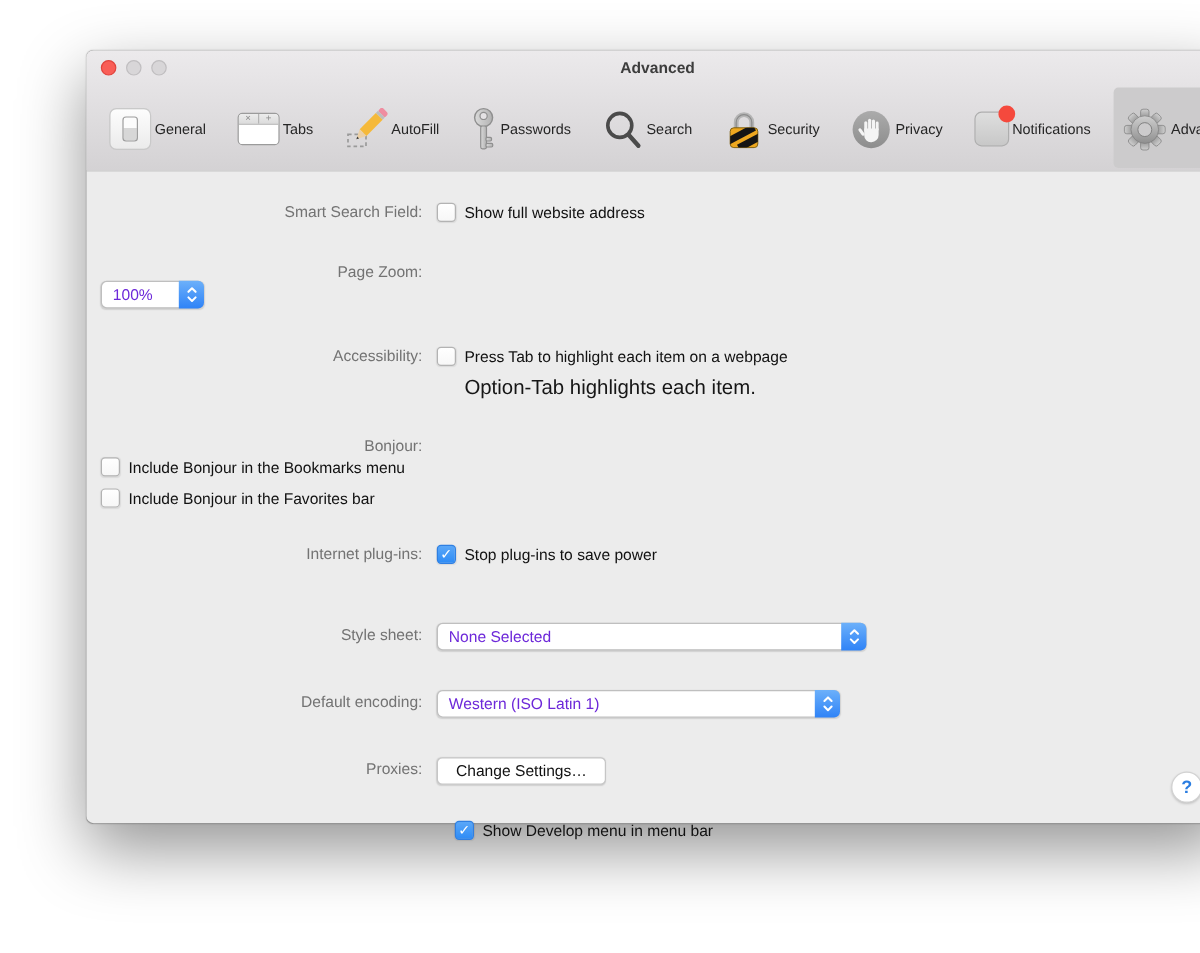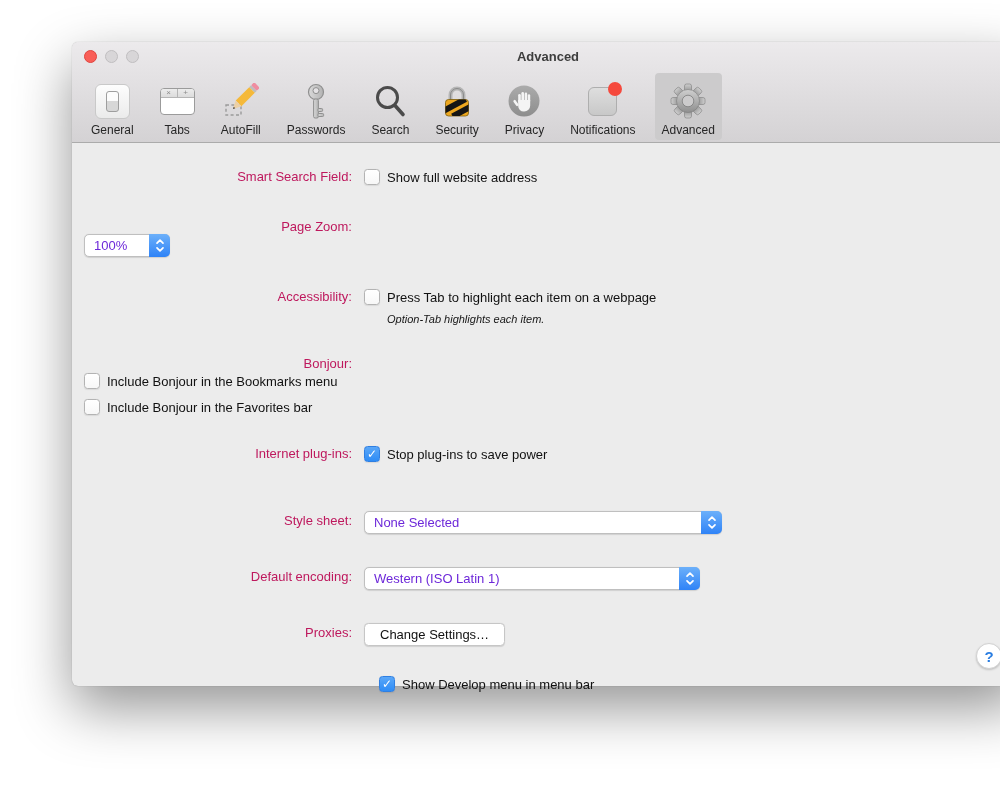--- a/index.html
+++ b/index.html
@@ -18,21 +18,21 @@
     height:101px; position:relative;
   }
   .titlebar{ height:28px; position:relative; }
   .traffic{ position:absolute; left:12px; top:8px; display:flex; gap:8px; }
   .light{ width:13px; height:13px; border-radius:50%; }
   .light.red{ background:#f95e57; border:1px solid #e0443e; }
   .light.gray{ background:#d8d6d8; border:1px solid #c0bec0; }
   .win-title{ text-align:center; line-height:30px; font-size:13px; font-weight:600; color:#3d3d3d; }
 
   .toolbar{ display:flex; align-items:flex-end; padding:0 0 3px 12px; gap:12px; height:73px; }
-  .tb-item{ display:flex; flex-direction:column; align-items:center; justify-content:flex-end; gap:3px; padding:5px 7px 3px; border-radius:4px; height:67px; }
+  .tb-item{ display:flex; flex-direction:row; align-items:center; justify-content:flex-end; gap:3px; padding:5px 7px 3px; border-radius:4px; height:67px; }
   .tb-item.selected{ background:#cccbcc; }
   .tb-label{ font-size:12px; color:#262626; white-space:nowrap; }
   .tb-icon{ height:38px; display:flex; align-items:center; justify-content:center; }
 
   
   .ic-general{ width:35px; height:35px; border-radius:6px; border:1px solid #c9c9c9;
     background:linear-gradient(#fdfdfd,#ebebeb); display:flex; align-items:center; justify-content:center; }
   .ic-general .switch{ width:13px; height:21px; border-radius:3px; border:1px solid #9e9e9e;
     background:linear-gradient(#fcfcfc 0 46%, #d7d7d7 46% 100%); }
   
@@ -45,29 +45,29 @@
   
   .ic-notif{ position:relative; width:29px; height:29px; border-radius:6px; border:1px solid #aeaeae;
     background:linear-gradient(#dedede,#c8c8c8); }
   .ic-notif .dot{ position:absolute; right:-6px; top:-6px; width:14px; height:14px; border-radius:50%; background:#f5493d; }
   
   svg{ display:block; }
 
   
   .content{ padding-top:24px; position:relative; height:543px; }
   .row{ display:flex; align-items:flex-start; }
-  .lblcol{ width:280px; text-align:right; font-size:13px; color:#be185d; flex:none; padding-top:2px; }
+  .lblcol{ width:280px; text-align:right; font-size:13px; color:#737373; flex:none; padding-top:2px; }
   .ctlcol{ margin-left:12px; font-size:13px; color:#111; }
   .cbline{ display:flex; align-items:center; gap:7px; height:20px; }
   .checkbox{ width:16px; height:16px; border-radius:3.5px; border:1px solid #b3b3b3;
     background:linear-gradient(#ffffff,#f7f7f7); flex:none; display:flex; align-items:center; justify-content:center;
     box-shadow:0 .5px 1px rgba(0,0,0,.08); }
   .checkbox.checked{ background:linear-gradient(#5aa7f8,#2e8cf6); border-color:#2f7fe2; }
   .checkbox.checked::after{ content:"✓"; color:#fff; font-size:12px; font-weight:bold; line-height:1; }
-  .note{ font-size:11px; color:#161616; margin:6px 0 0 23px;font-style:italic; }
+  .note{ font-size:17px; color:#161616; margin:6px 0 0 23px; }
 
   .dropdown{ height:23px; display:inline-flex; align-items:center; background:#fff;
     border:1px solid #bfbfbf; border-radius:5px; position:relative; box-shadow:0 .5px 1px rgba(0,0,0,.12); }
   .dd-text{ padding:0 8px 0 9px; font-size:13px; color:#6d28d9; flex:1; white-space:nowrap; overflow:hidden; }
   .dd-cap{ width:21px; height:23px; margin:-1px; border-radius:0 5px 5px 0;
     background:linear-gradient(#6cb0fa,#2f83f7); display:flex; align-items:center; justify-content:center; flex:none; }
 
   .push-btn{ height:23px; padding:0 15px; background:#fff; border:1px solid #c6c6c6; border-radius:4.5px;
     font-size:13px; color:#111; box-shadow:0 .5px 1px rgba(0,0,0,.12); display:inline-flex; align-items:center;
     font-family:inherit; }

